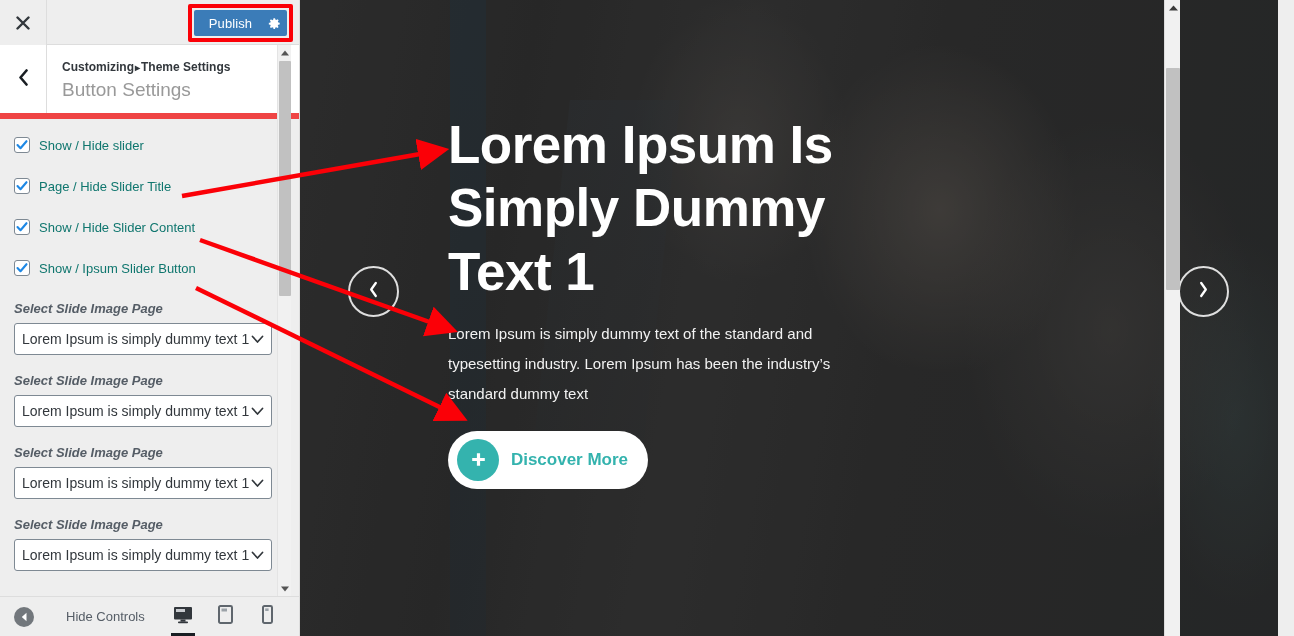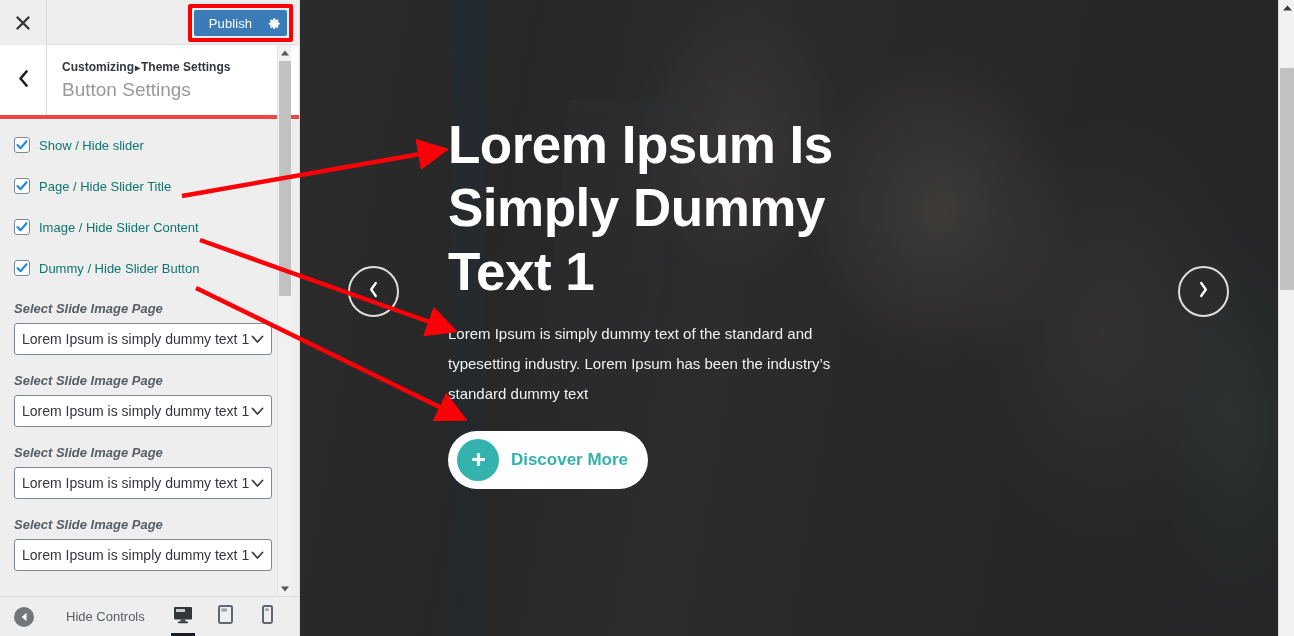--- a/index.html
+++ b/index.html
@@ -2,21 +2,21 @@
 <html><head>
 <meta charset="utf-8">
 <style>
   * { box-sizing: border-box; margin: 0; padding: 0; }
   html, body {
     width: 1294px; height: 636px;
     overflow: hidden;
     font-family: "Liberation Sans", sans-serif;
     background: #eee;
   }
-  #app { position: relative; width: 1294px; height: 636px; padding-left: 48px; }
+  #app { position: relative; width: 1180px; height: 636px; padding-left: 48px; }
 
   
   #customizer {
     position: absolute; left: 0; top: 0;
     width: 300px; height: 636px;
     background: #eee;
     border-right: 1px solid #ddd;
     overflow: hidden;
   }
 
@@ -65,21 +65,21 @@
   #publish-gear {
     width: 26px; display: flex;
     align-items: center; justify-content: center;
   }
 
   
   #section-head {
     position: absolute; left: 0; top: 45px;
     width: 300px; height: 74px;
     background: #fff;
-    border-bottom: 4px solid #ef4444;
+    border-bottom: 6px solid #ef4444;
     display: flex;
   }
   #back-btn {
     width: 47px;
     display: flex; align-items: center; justify-content: center;
     border-right: 1px solid #ddd;
     cursor: pointer;
   }
   #section-titles {
     flex: 1; padding: 14px 0 0 15px;
@@ -372,30 +372,30 @@
         </span>
         <span class="lbl">Page / Hide Slider Title</span>
       </div>
 
       <div class="checkbox-row">
         <span class="cbox">
           <svg width="12" height="12" viewBox="0 0 12 12">
             <path d="M1.5 6 L4.5 9.2 L10.5 2.2" stroke="#1e88e5" stroke-width="2.1" fill="none" stroke-linecap="round" stroke-linejoin="round"></path>
           </svg>
         </span>
-        <span class="lbl">Image / Hide Slider Content</span>
+        <span class="lbl">Show / Hide Slider Content</span>
       </div>
 
       <div class="checkbox-row">
         <span class="cbox">
           <svg width="12" height="12" viewBox="0 0 12 12">
             <path d="M1.5 6 L4.5 9.2 L10.5 2.2" stroke="#1e88e5" stroke-width="2.1" fill="none" stroke-linecap="round" stroke-linejoin="round"></path>
           </svg>
         </span>
-        <span class="lbl">Dummy / Hide Slider Button</span>
+        <span class="lbl">Show / Ipsum Slider Button</span>
       </div>
 
       <div class="field-label">Select Slide Image Page</div>
       <div class="select-box">
         <span class="select-text">Lorem Ipsum is simply dummy text 1</span>
         <span class="select-caret">
           <svg width="13" height="9" viewBox="0 0 13 9">
               <path d="M1.5 1.5 L6.5 7 L11.5 1.5" stroke="#32373c" stroke-width="1.7" fill="none" stroke-linecap="round" stroke-linejoin="round"></path>
             </svg>
         </span>

